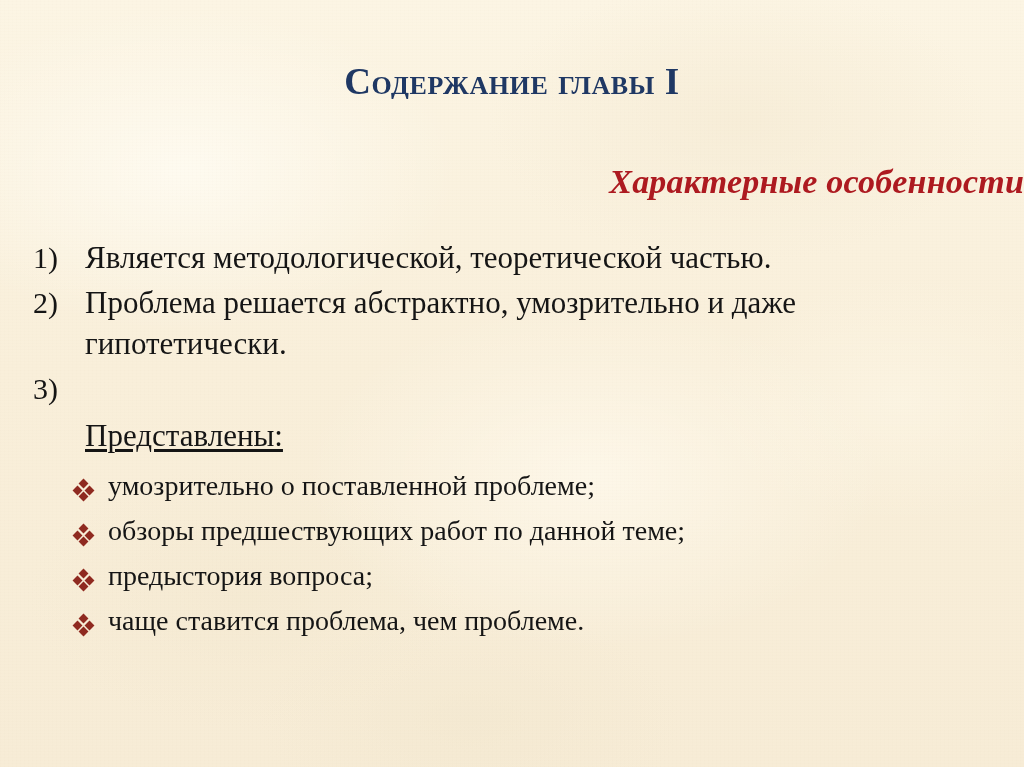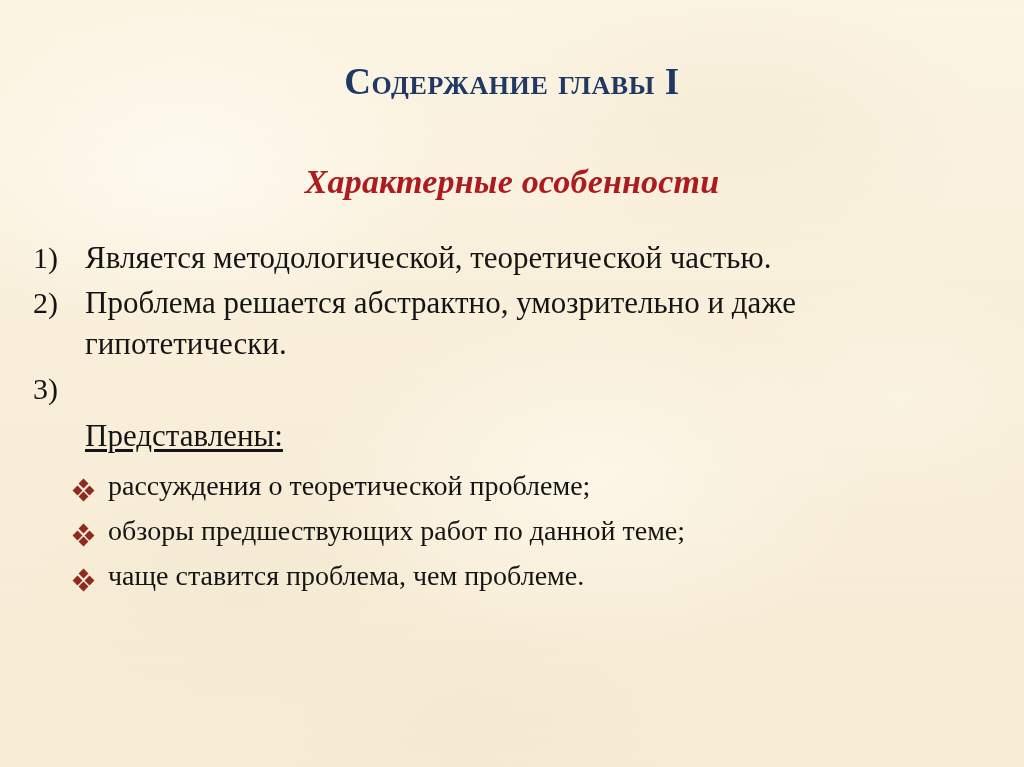--- a/index.html
+++ b/index.html
@@ -56,21 +56,21 @@
     letter-spacing: 0.6px;
     line-height: 1.05;
     white-space: nowrap;
   }
 
   .subtitle {
     position: absolute;
     left: 0;
     top: 136px;
     width: 1024px;
-    text-align: center;
+    text-align: right;
     color: #ad1a20;
     font-size: 34px;
     font-weight: bold;
     font-style: italic;
     letter-spacing: 0.2px;
     line-height: 1.05;
     white-space: nowrap;
   }
 
   .content {
@@ -176,33 +176,42 @@
 
     <div class="sub-list">
 
       <div class="sub-item">
         <span class="diamond-bullet">
           <i class="d-top"></i>
             <i class="d-left"></i>
             <i class="d-right"></i>
             <i class="d-bottom"></i>
         </span>
-        <span class="body">рассуждения о теоретической проблеме;</span>
+        <span class="body">умозрительно о поставленной проблеме;</span>
       </div>
 
       <div class="sub-item">
         <span class="diamond-bullet">
           <i class="d-top"></i>
             <i class="d-left"></i>
             <i class="d-right"></i>
             <i class="d-bottom"></i>
         </span>
         <span class="body">обзоры предшествующих работ по данной теме;</span>
       </div>
 
+      <div class="sub-item">
+        <span class="diamond-bullet">
+          <i class="d-top"></i>
+            <i class="d-left"></i>
+            <i class="d-right"></i>
+            <i class="d-bottom"></i>
+        </span>
+        <span class="body">предыстория вопроса;</span>
+      </div>
 
       <div class="sub-item">
         <span class="diamond-bullet">
           <i class="d-top"></i>
             <i class="d-left"></i>
             <i class="d-right"></i>
             <i class="d-bottom"></i>
         </span>
         <span class="body">чаще ставится проблема, чем проблеме.</span>
       </div>

